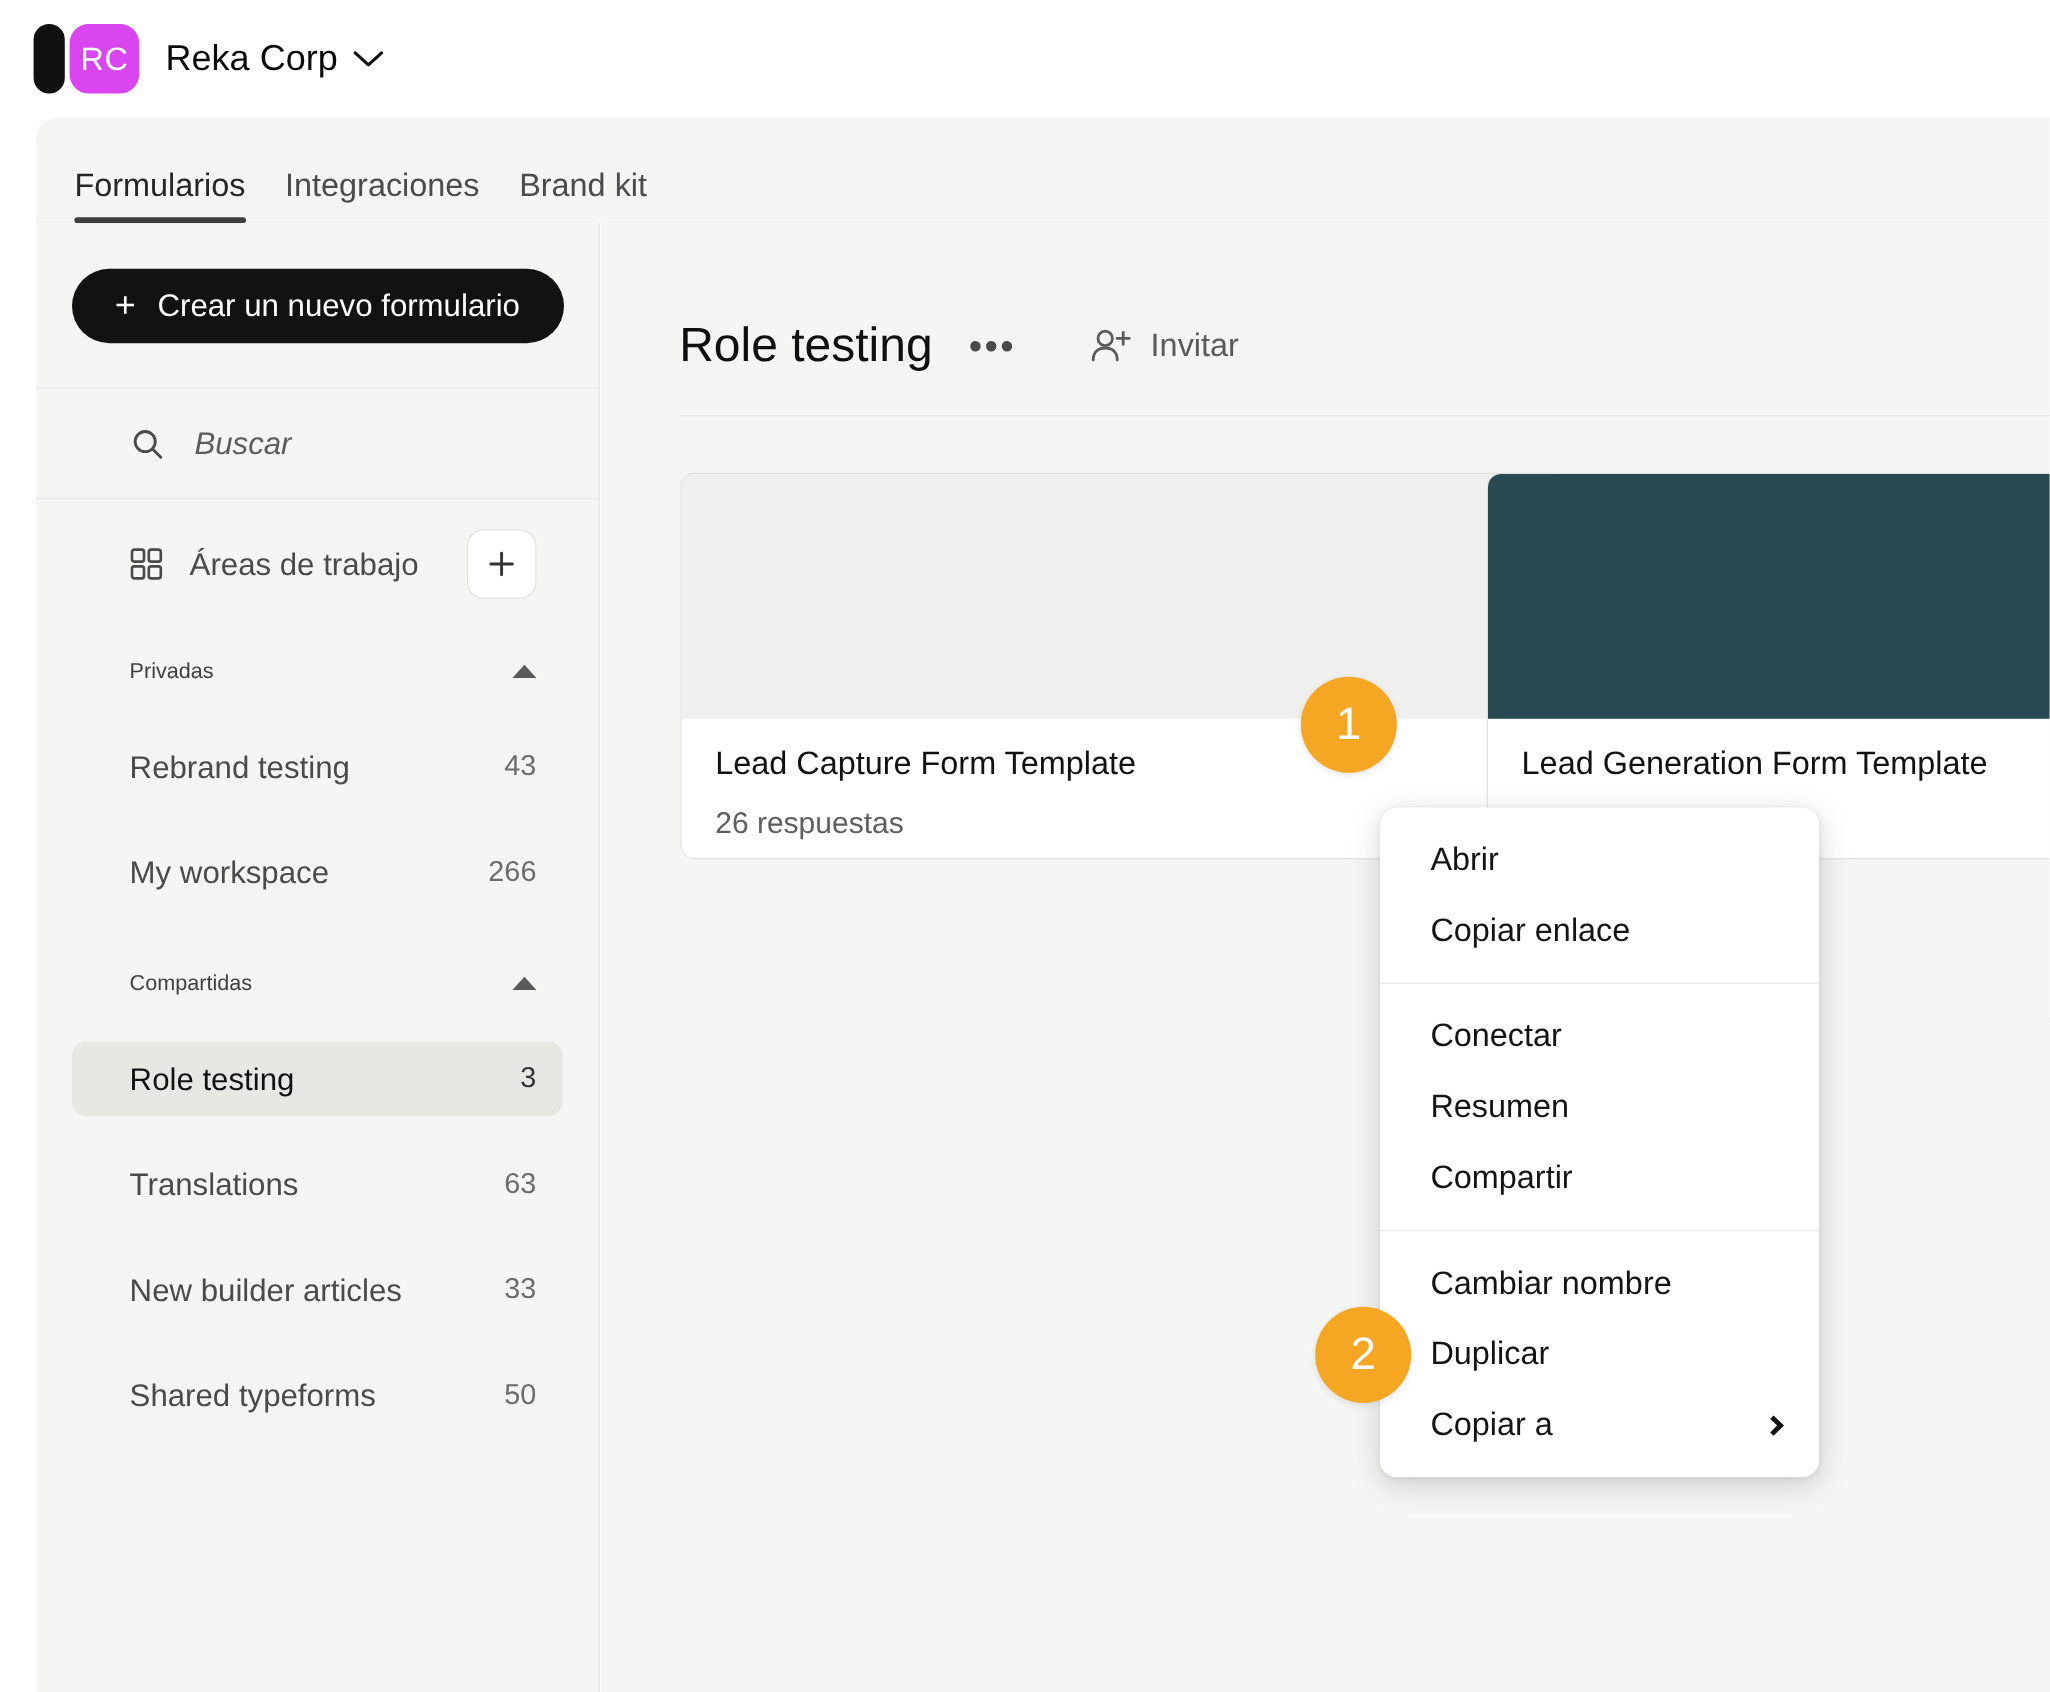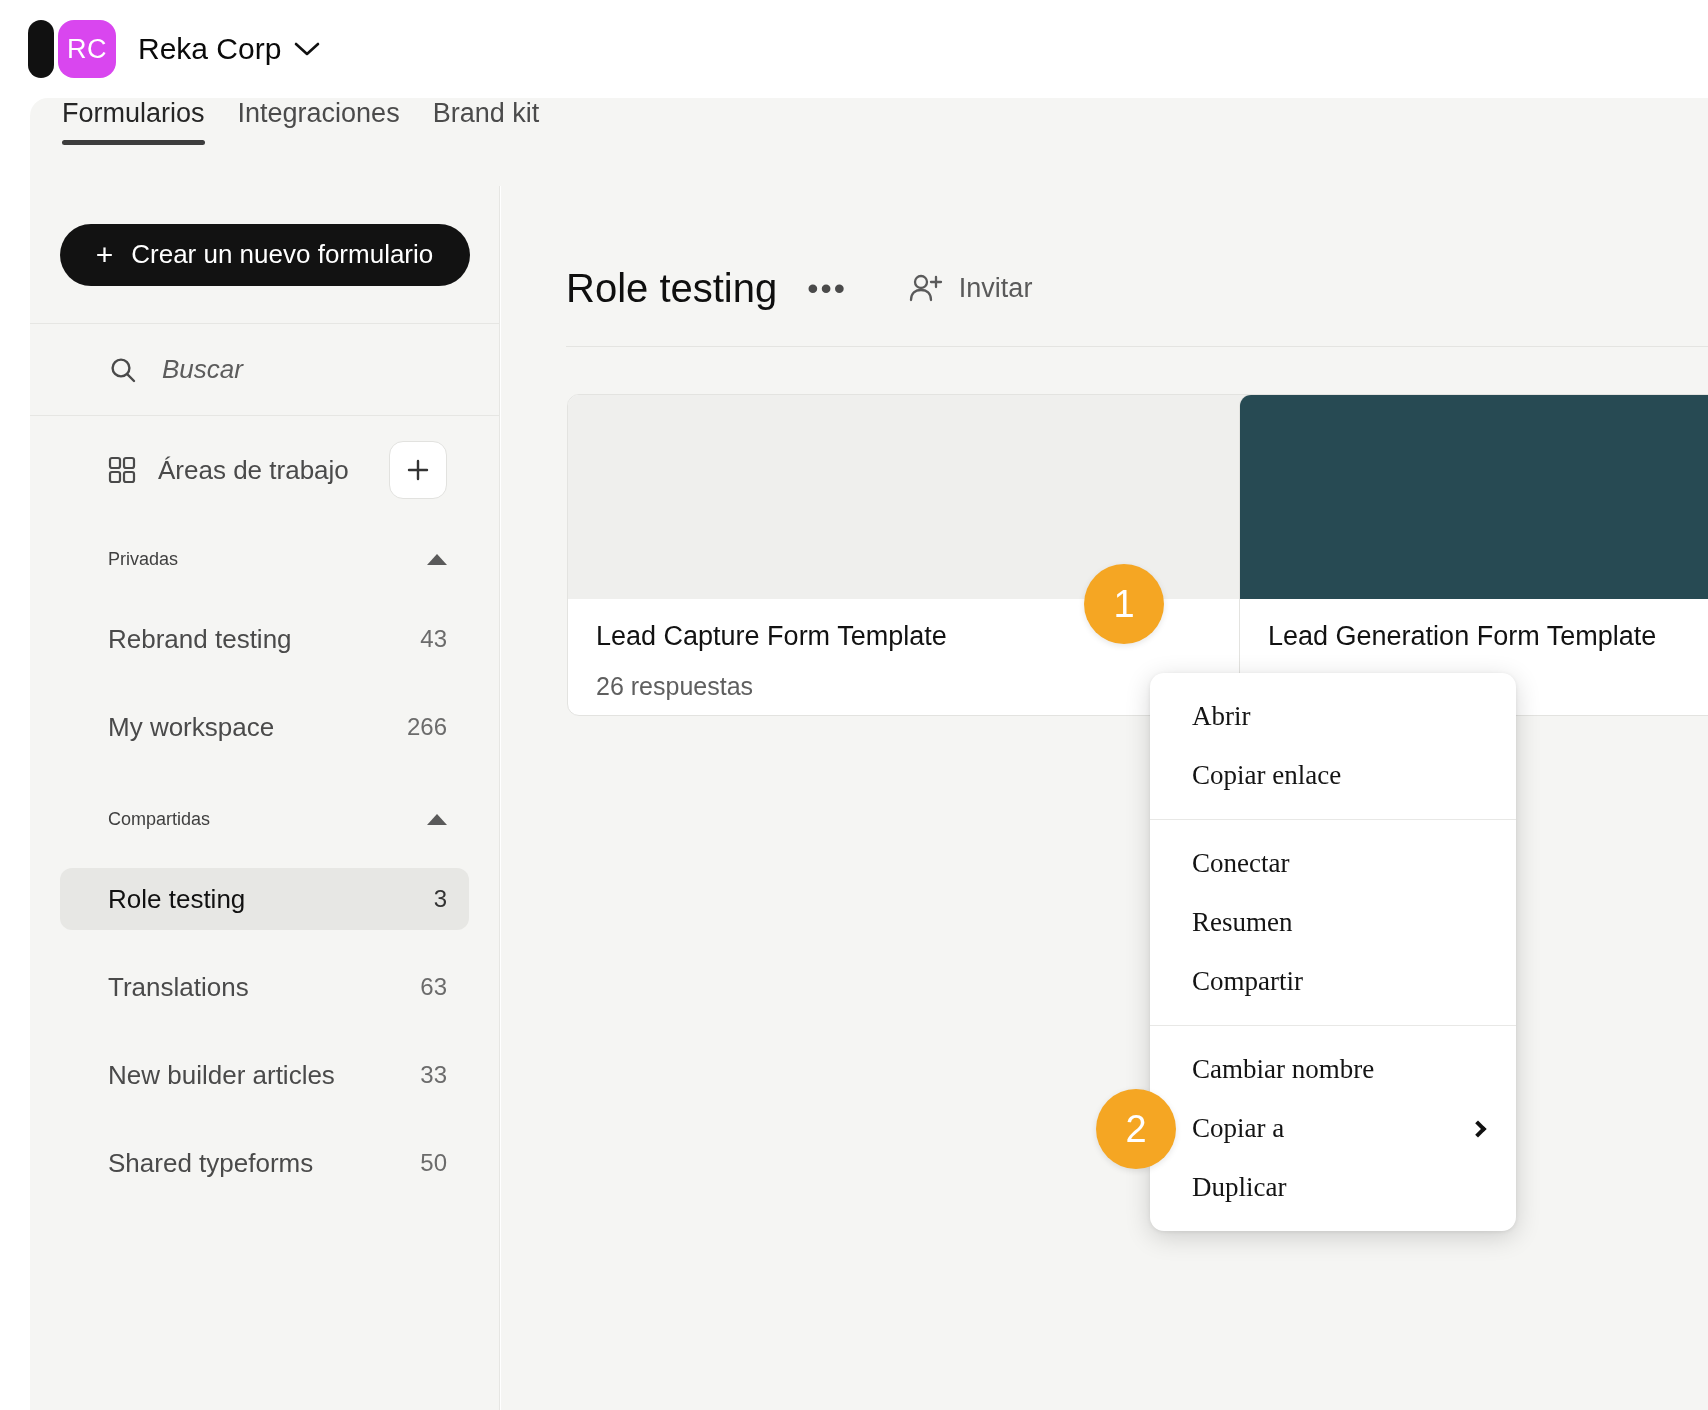--- a/index.html
+++ b/index.html
@@ -52,21 +52,21 @@
   }
 
   
   .tabbar {
     position: absolute;
     left: 30px; top: 98px;
     width: 1678px; height: 88px;
     background: #f5f5f3;
     border-top-left-radius: 18px;
     display: flex;
-    align-items: flex-start;
+    align-items: flex-end;
   }
   .tab {
     position: relative;
     font-size: 27px;
     color: #4b4b4b;
     padding: 0 0 16px 0;
     margin-right: 33px;
     cursor: pointer;
     white-space: nowrap;
   }
@@ -269,21 +269,20 @@
     z-index: 40;
   }
   .ctx-item {
     height: 59px;
     display: flex;
     align-items: center;
     padding: 0 26px 0 42px;
     font-size: 27px;
     color: #141414;
     cursor: pointer;
-    font-family: Liberation Serif, serif;
   }
   .ctx-item .ctx-label { flex: 1; }
   .ctx-sep {
     height: 1px;
     background: #e8e8e6;
     margin: 14px 0;
   }
   .chev-right {
     width: 12px; height: 12px;
     border-right: 4px solid #111;
@@ -469,22 +468,22 @@
   <div class="ctx-item">
     <span class="ctx-label">Compartir</span>
   </div>
 
   <div class="ctx-sep"></div>
 
   <div class="ctx-item">
     <span class="ctx-label">Cambiar nombre</span>
   </div>
   <div class="ctx-item">
+    <span class="ctx-label">Duplicar</span>
+  </div>
+  <div class="ctx-item">
     <span class="ctx-label">Copiar a</span>
     <span class="chev-right"></span>
   </div>
-  <div class="ctx-item">
-    <span class="ctx-label">Duplicar</span>
-  </div>
 </div>
 
 <div class="step-badge badge-1">1</div>
 <div class="step-badge badge-2">2</div>
 
 </body></html>

